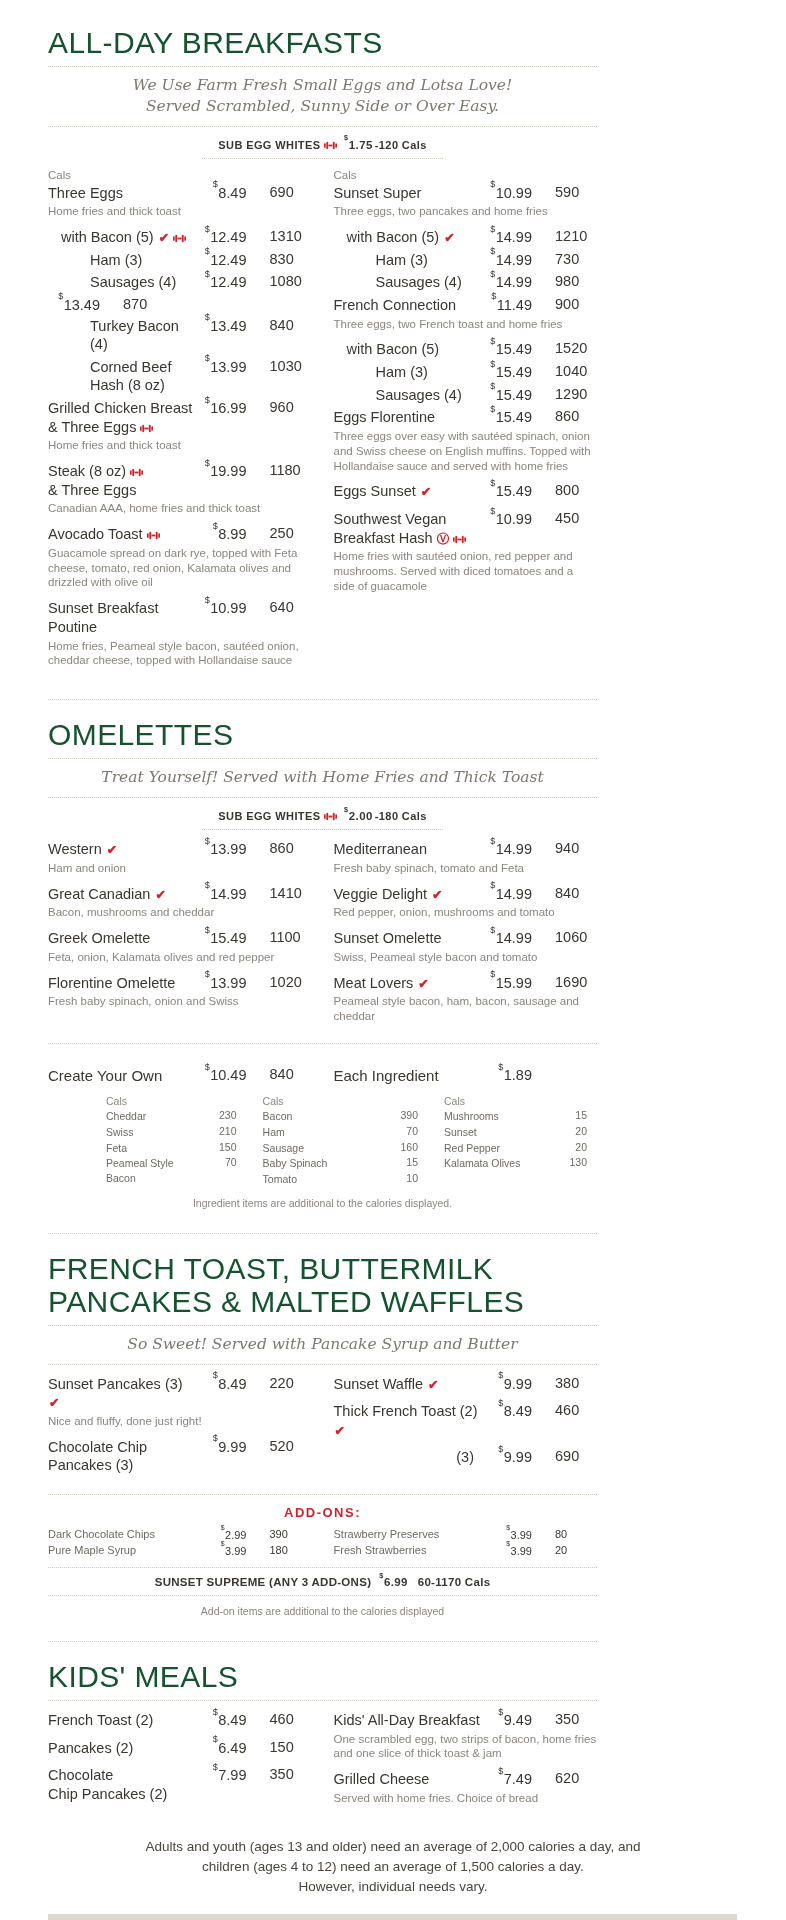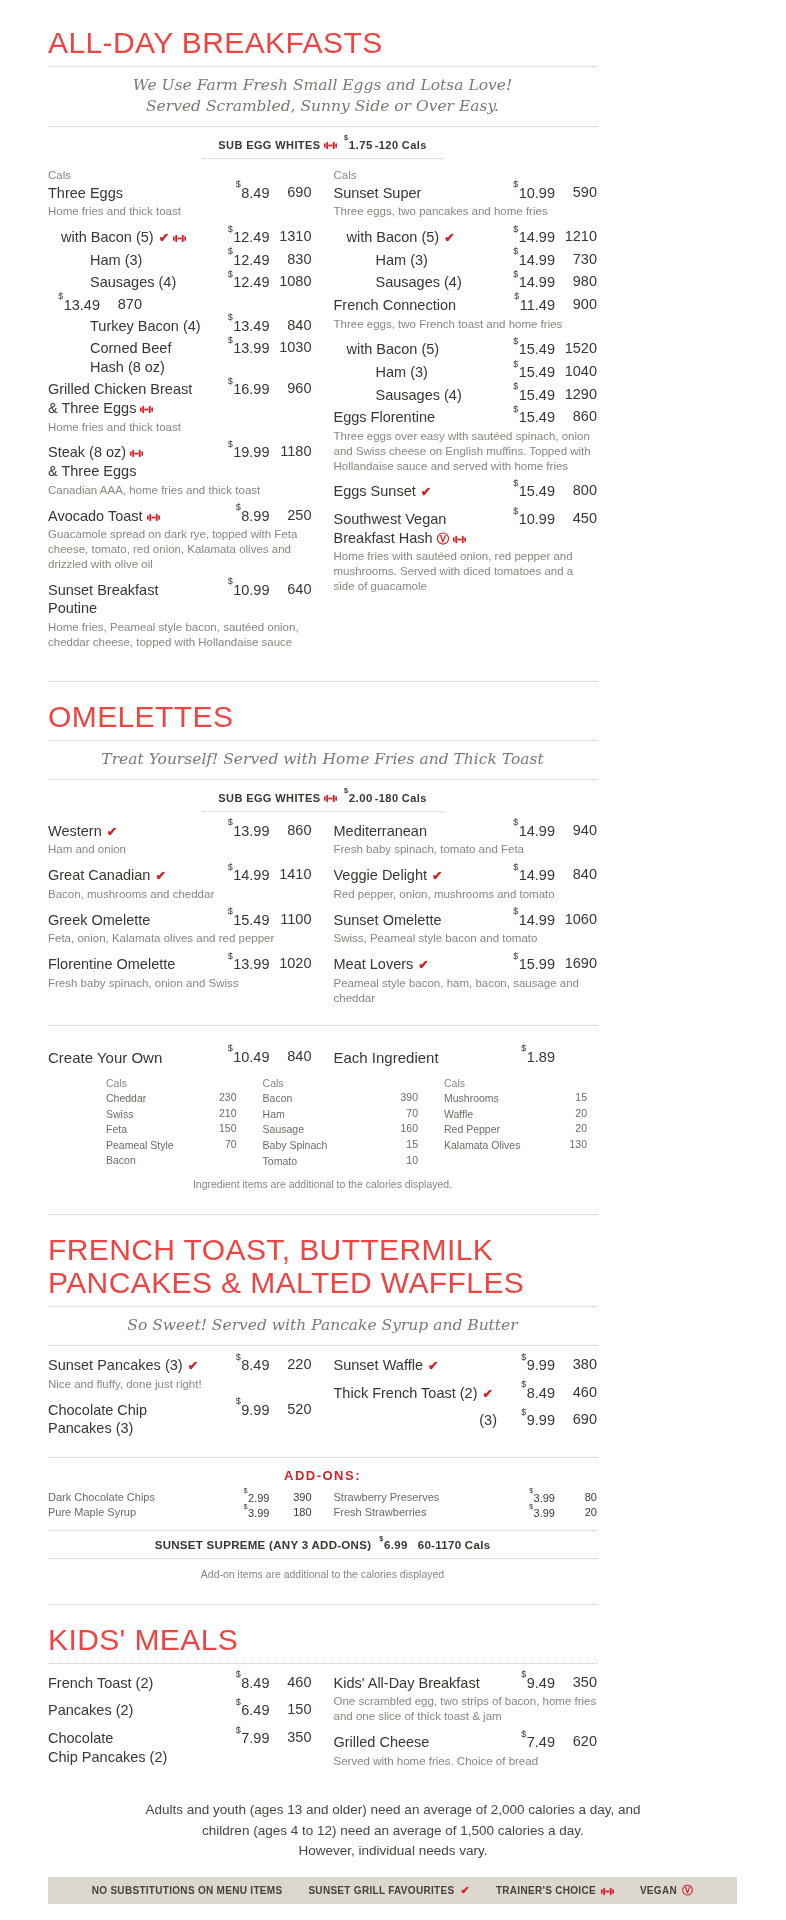--- a/index.html
+++ b/index.html
@@ -5,21 +5,21 @@
   html,body{margin:0;padding:0;}
   body{
     width:786px;height:1920px;background:#ffffff;position:relative;overflow:hidden;
     font-family:"Liberation Sans",sans-serif;color:#3a3630;
     display:flex;flex-direction:column;
   }
   .content{width:549px;margin:26px 0 0 48px;flex:0 0 auto;}
   .menu-section{margin-bottom:22px;}
   .menu-section + .menu-section{border-top:1px dotted #ccc7bf;padding-top:18px;}
   .sec-title{
-    font-size:30px;line-height:1.1;color:#ef4444;font-weight:400;letter-spacing:0.4px;
+    font-size:30px;line-height:1.1;color:#14532d;font-weight:400;letter-spacing:0.4px;
     padding-bottom:7px;border-bottom:1px dotted #ccc7bf;margin:0;
   }
   .tagline{
     text-align:center;font-family:"DejaVu Serif",serif;font-style:italic;
     font-size:15.5px;color:#7d7870;line-height:1.35;
     padding:8px 0 9px;border-bottom:1px dotted #ccc7bf;
   }
   .subnote-wrap{text-align:center;padding-top:8px;}
   .subnote{
     display:inline-block;border-bottom:1px dotted #ccc7bf;padding:0 16px 7px;
@@ -30,21 +30,21 @@
   .cols{display:grid;grid-template-columns:1fr 1fr;column-gap:22px;margin-top:10px;}
   .cals-head{font-size:11.5px;color:#8b867e;margin-bottom:3px;}
   .item{margin-bottom:9px;}
   .item.sub{margin-bottom:4px;}
   .row{display:flex;align-items:flex-start;}
   .name{flex:1;font-size:14.5px;color:#3a3630;line-height:1.28;}
   .name.right{text-align:right;padding-right:6px;}
   .ind1 .name{padding-left:13px;}
   .ind2 .name{padding-left:42px;}
   .price{width:52px;text-align:right;font-size:14.5px;color:#3a3630;white-space:nowrap;flex:0 0 auto;}
-  .cals{width:42px;text-align:right;font-size:14.5px;color:#3a3630;flex:0 0 auto;}
+  .cals{width:42px;font-size:14.5px;color:#3a3630;flex:0 0 auto;margin-left:23px;}
   sup.cur{font-size:62%;position:relative;top:-0.5em;margin-right:0.5px;}
   .desc{font-size:11.5px;color:#8b867e;line-height:1.3;margin-top:2px;}
   .icon{color:#d2232a;font-weight:700;}
   .icon.fav{font-size:12.5px;margin-left:1px;}
   .icon.vegan{font-size:12.5px;}
   .icon svg{vertical-align:-1px;}
   
   .cyo{border-top:1px dotted #ccc7bf;margin-top:10px;padding-top:12px;}
   .name.big{font-size:15px;}
   .ing-grid{display:grid;grid-template-columns:1.05fr 1.25fr 1.15fr;column-gap:26px;padding:10px 10px 0 58px;}
@@ -443,21 +443,21 @@
               <span class="ing-cals">10</span>
             </div>
           </div>
           <div class="ing-col">
             <div class="cals-head small">Cals</div>
             <div class="ing-row">
               <span class="ing-name">Mushrooms</span>
               <span class="ing-cals">15</span>
             </div>
             <div class="ing-row">
-              <span class="ing-name">Waffle</span>
+              <span class="ing-name">Sunset</span>
               <span class="ing-cals">20</span>
             </div>
             <div class="ing-row">
               <span class="ing-name">Red Pepper</span>
               <span class="ing-cals">20</span>
             </div>
             <div class="ing-row">
               <span class="ing-name">Kalamata Olives</span>
               <span class="ing-cals">130</span>
             </div>

